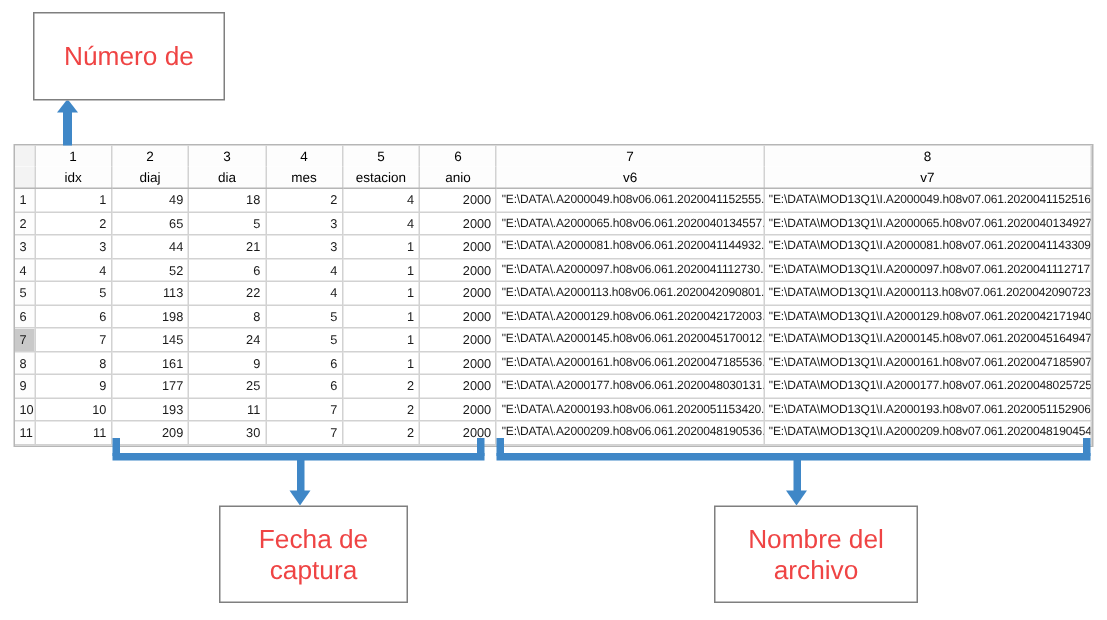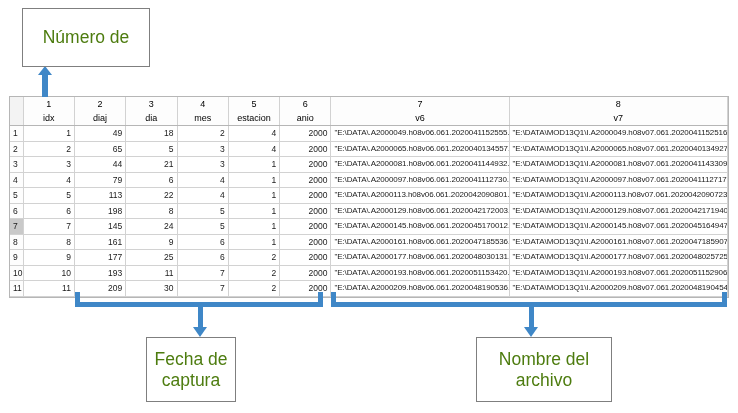--- a/index.html
+++ b/index.html
@@ -18,33 +18,33 @@
   
   .callout {
     position: absolute;
     box-sizing: border-box;
     border: 1px solid #7f7f7f;
     background: #ffffff;
     display: flex;
     flex-direction: column;
     align-items: center;
     justify-content: center;
-    color: #4d7c0f;
+    color: #ef4444;
     line-height: 1.18;
     text-align: center;
     z-index: 6;
   }
   .callout span { display: block; white-space: nowrap; }
 
   #callout-ndvi {
     left: 22px;  top: 8px;  width: 128px; height: 59px;
     font-size: 17.5px;
   }
   #callout-fecha {
-    left: 146px; top: 337px; width: 90px; height: 65px;
+    left: 146px; top: 337px; width: 126px; height: 65px;
     font-size: 17.5px;
   }
   #callout-nombre {
     left: 476px; top: 337px; width: 136px; height: 65px;
     font-size: 17.5px;
   }
 
   
   .conn { position: absolute; background: #3f87c7; z-index: 5; }
 
@@ -229,21 +229,21 @@
           <td class="num">21</td>
           <td class="num">3</td>
           <td class="num">1</td>
           <td class="num">2000</td>
           <td class="path">"E:\DATA\.A2000081.h08v06.061.2020041144932.hdf"</td>
           <td class="path">"E:\DATA\MOD13Q1\I.A2000081.h08v07.061.2020041143309.hdf"</td>
         </tr>
         <tr>
           <td class="gutter">4</td>
           <td class="num">4</td>
-          <td class="num">79</td>
+          <td class="num">52</td>
           <td class="num">6</td>
           <td class="num">4</td>
           <td class="num">1</td>
           <td class="num">2000</td>
           <td class="path">"E:\DATA\.A2000097.h08v06.061.2020041112730.hdf"</td>
           <td class="path">"E:\DATA\MOD13Q1\I.A2000097.h08v07.061.2020041112717.hdf"</td>
         </tr>
         <tr>
           <td class="gutter">5</td>
           <td class="num">5</td>

